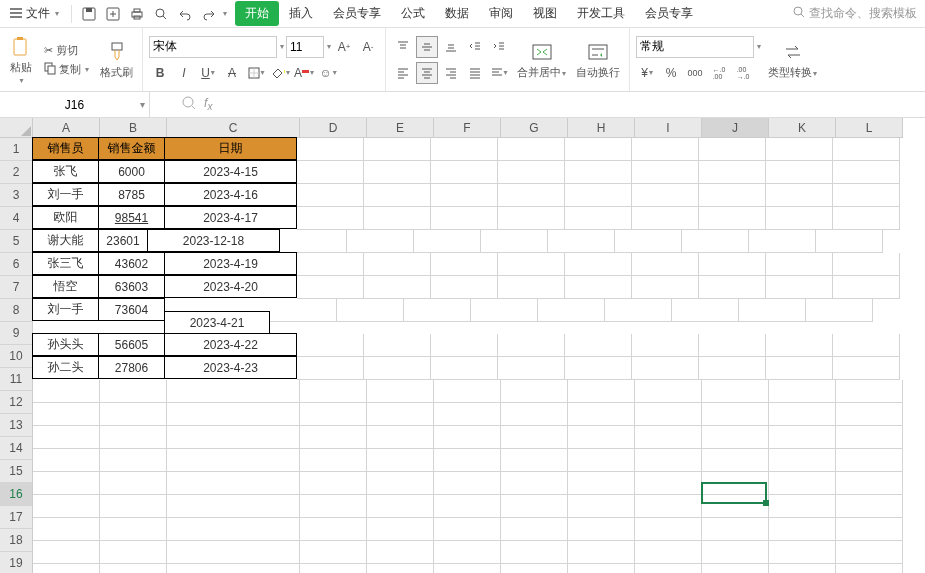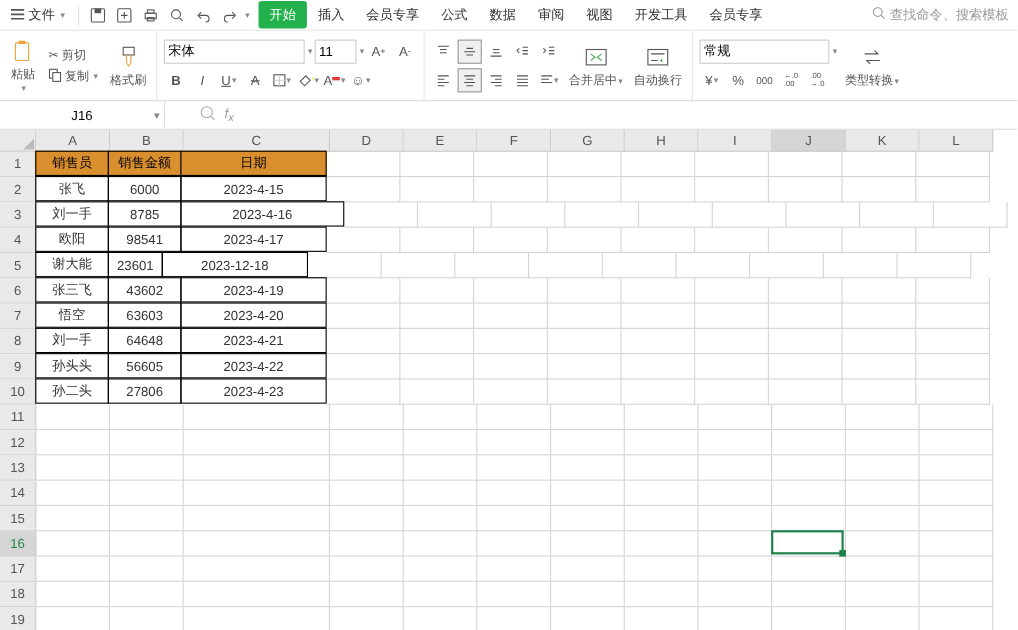--- a/index.html
+++ b/index.html
@@ -412,34 +412,34 @@
         <div class="cell" style="width: 67px;"></div>
         <div class="cell" style="width: 67px;"></div>
         <div class="cell" style="width: 67px;"></div>
         <div class="cell" style="width: 67px;"></div>
         <div class="cell" style="width: 67px;"></div>
         <div class="cell" style="width: 67px;"></div>
       </div>
       <div class="cellrow">
         <div class="cell tblcell" style="width: 67px;">刘一手</div>
         <div class="cell tblcell" style="width: 67px;">8785</div>
-        <div class="cell tblcell" style="width: 149px;">2023-4-16</div>
+        <div class="cell tblcell" style="width: 133px;">2023-4-16</div>
         <div class="cell" style="width: 67px;"></div>
         <div class="cell" style="width: 67px;"></div>
         <div class="cell" style="width: 67px;"></div>
         <div class="cell" style="width: 67px;"></div>
         <div class="cell" style="width: 67px;"></div>
         <div class="cell" style="width: 67px;"></div>
         <div class="cell" style="width: 67px;"></div>
         <div class="cell" style="width: 67px;"></div>
         <div class="cell" style="width: 67px;"></div>
       </div>
       <div class="cellrow">
         <div class="cell tblcell" style="width: 67px;">欧阳</div>
-        <div class="cell tblcell" style="width: 67px;">98541</div>
+        <div class="cell tblcell" style="width: 67px; text-decoration: underline;">98541</div>
         <div class="cell tblcell" style="width: 133px;">2023-4-17</div>
         <div class="cell" style="width: 67px;"></div>
         <div class="cell" style="width: 67px;"></div>
         <div class="cell" style="width: 67px;"></div>
         <div class="cell" style="width: 67px;"></div>
         <div class="cell" style="width: 67px;"></div>
         <div class="cell" style="width: 67px;"></div>
         <div class="cell" style="width: 67px;"></div>
         <div class="cell" style="width: 67px;"></div>
         <div class="cell" style="width: 67px;"></div>
@@ -481,22 +481,22 @@
         <div class="cell" style="width: 67px;"></div>
         <div class="cell" style="width: 67px;"></div>
         <div class="cell" style="width: 67px;"></div>
         <div class="cell" style="width: 67px;"></div>
         <div class="cell" style="width: 67px;"></div>
         <div class="cell" style="width: 67px;"></div>
         <div class="cell" style="width: 67px;"></div>
       </div>
       <div class="cellrow">
         <div class="cell tblcell" style="width: 67px;">刘一手</div>
-        <div class="cell tblcell" style="width: 67px;">64648</div>
-        <div class="cell tblcell" style="width: 133px;">2023-4-21</div>
+        <div class="cell tblcell" style="width: 67px;">73604</div>
+        <div class="cell tblcell" style="width: 106px; margin-top: 12px;">2023-4-21</div>
         <div class="cell" style="width: 67px;"></div>
         <div class="cell" style="width: 67px;"></div>
         <div class="cell" style="width: 67px;"></div>
         <div class="cell" style="width: 67px;"></div>
         <div class="cell" style="width: 67px;"></div>
         <div class="cell" style="width: 67px;"></div>
         <div class="cell" style="width: 67px;"></div>
         <div class="cell" style="width: 67px;"></div>
         <div class="cell" style="width: 67px;"></div>
       </div>

